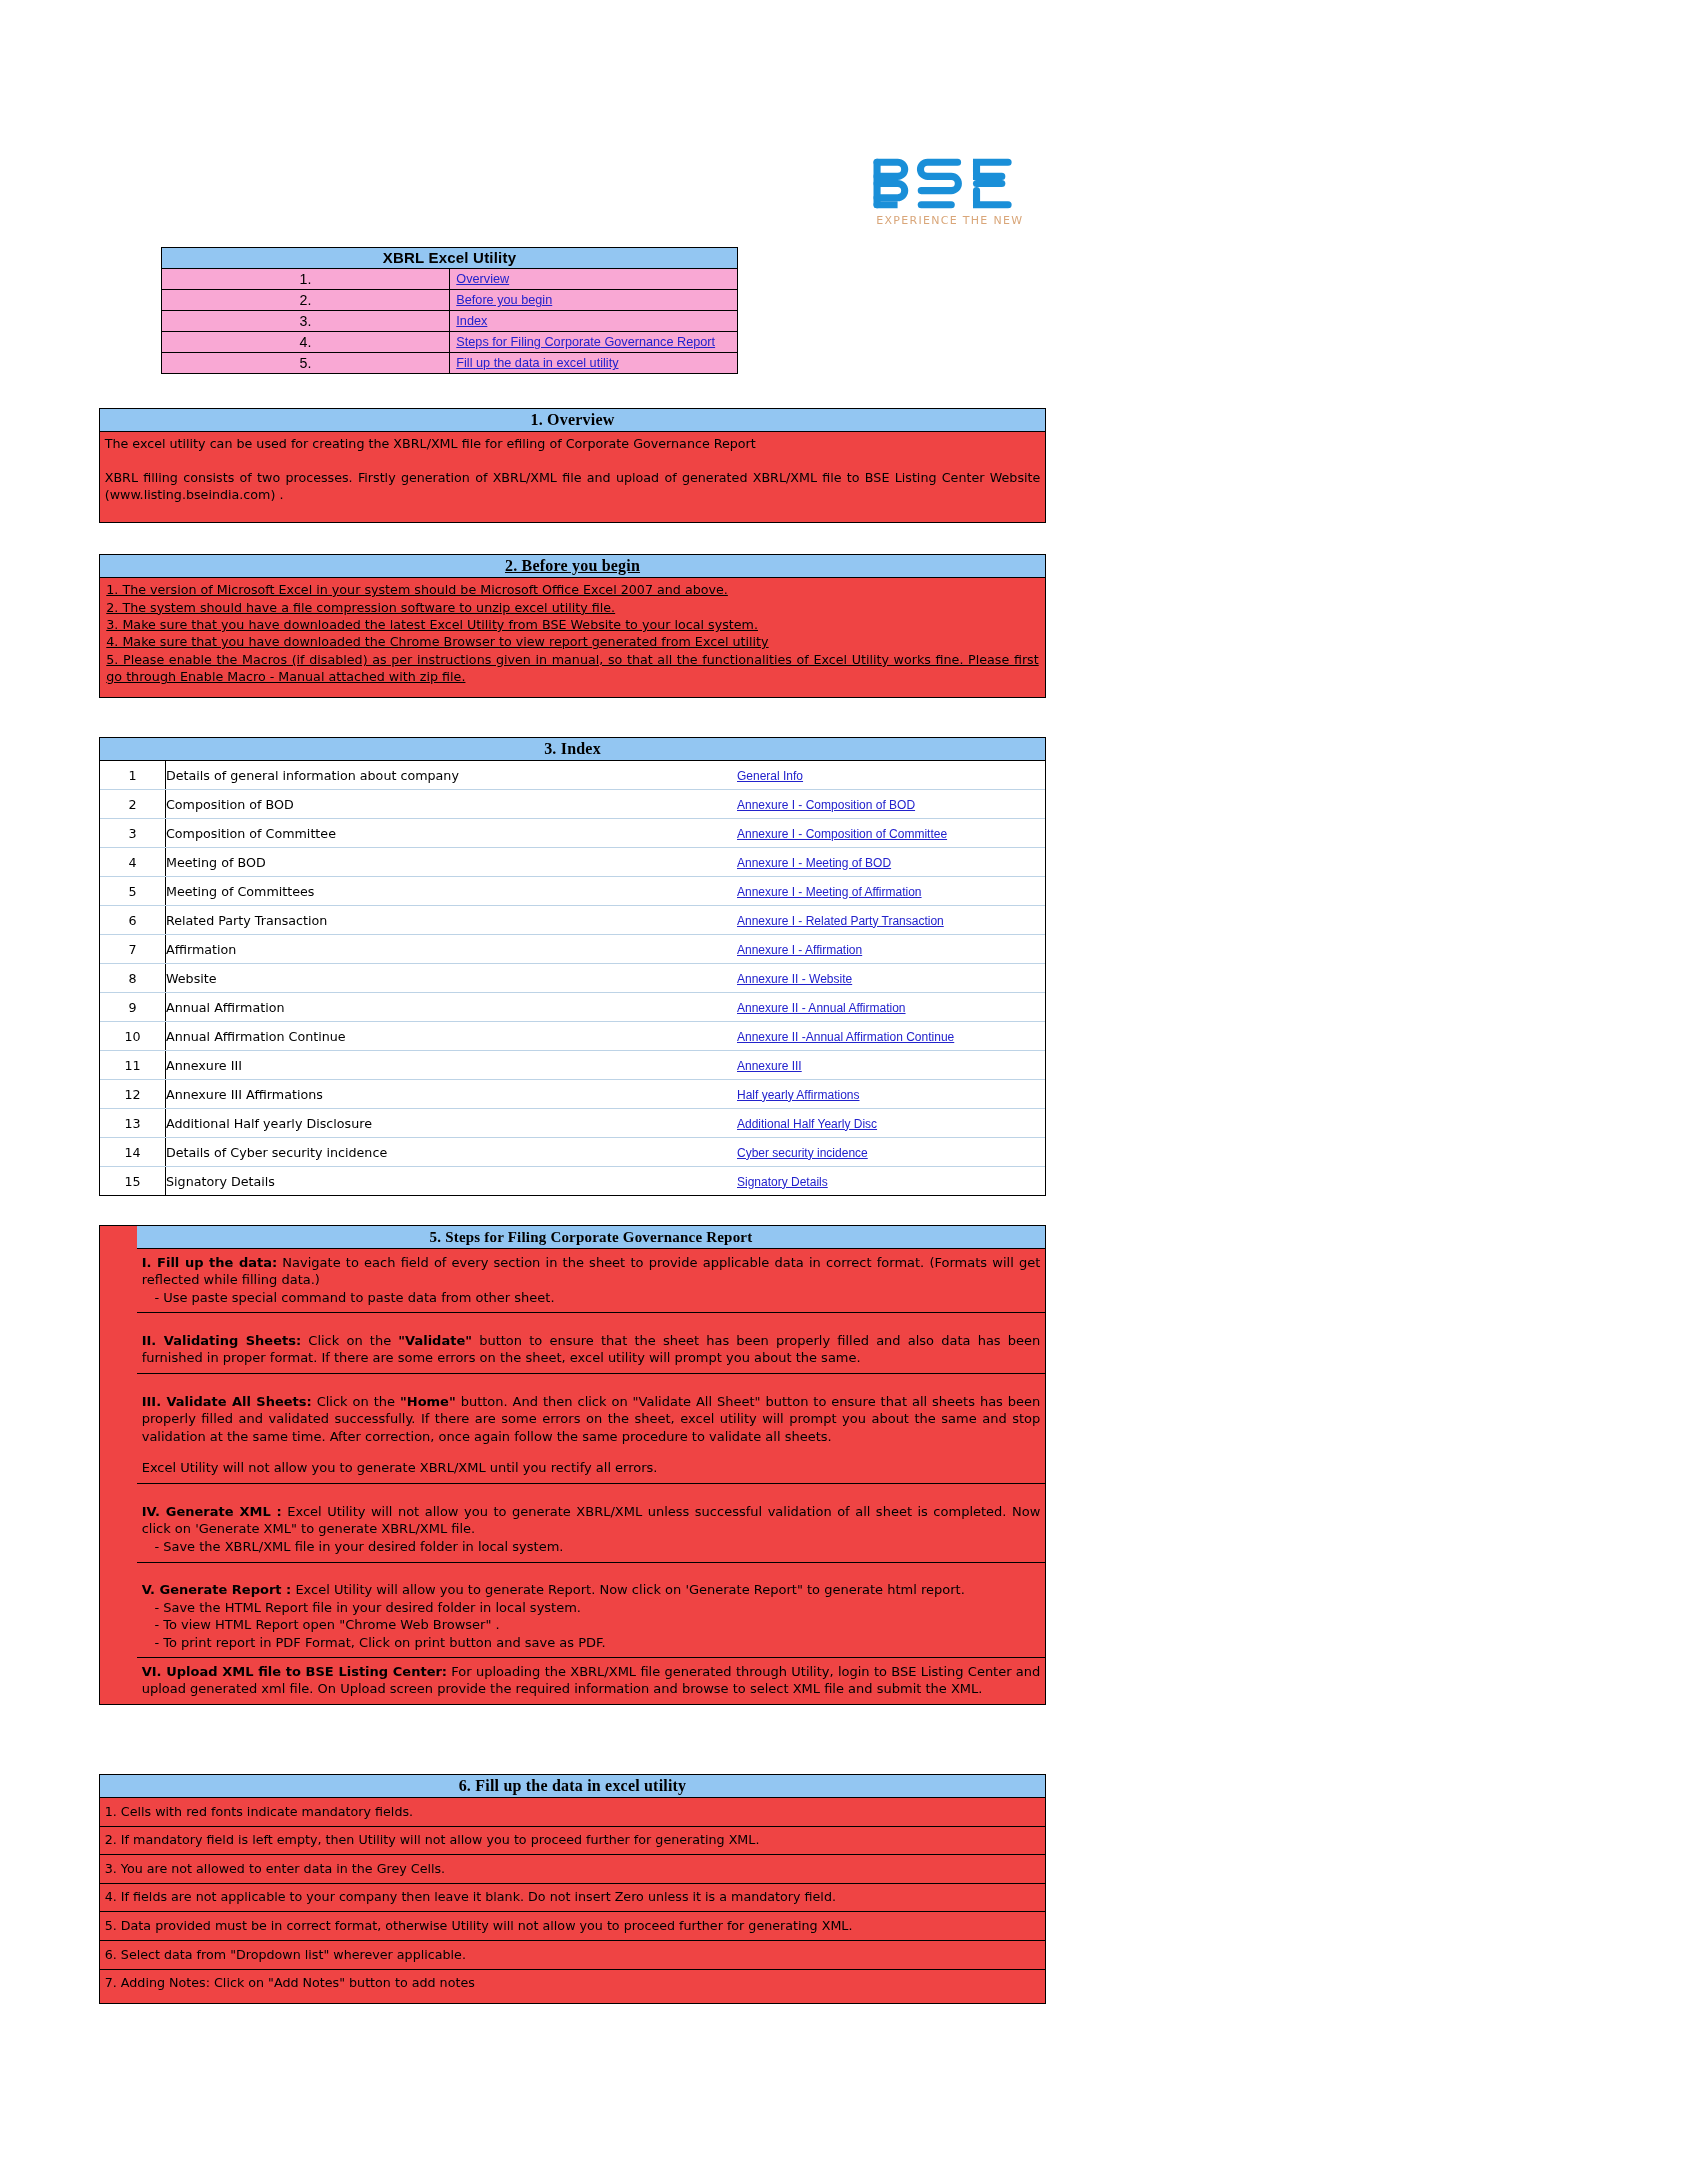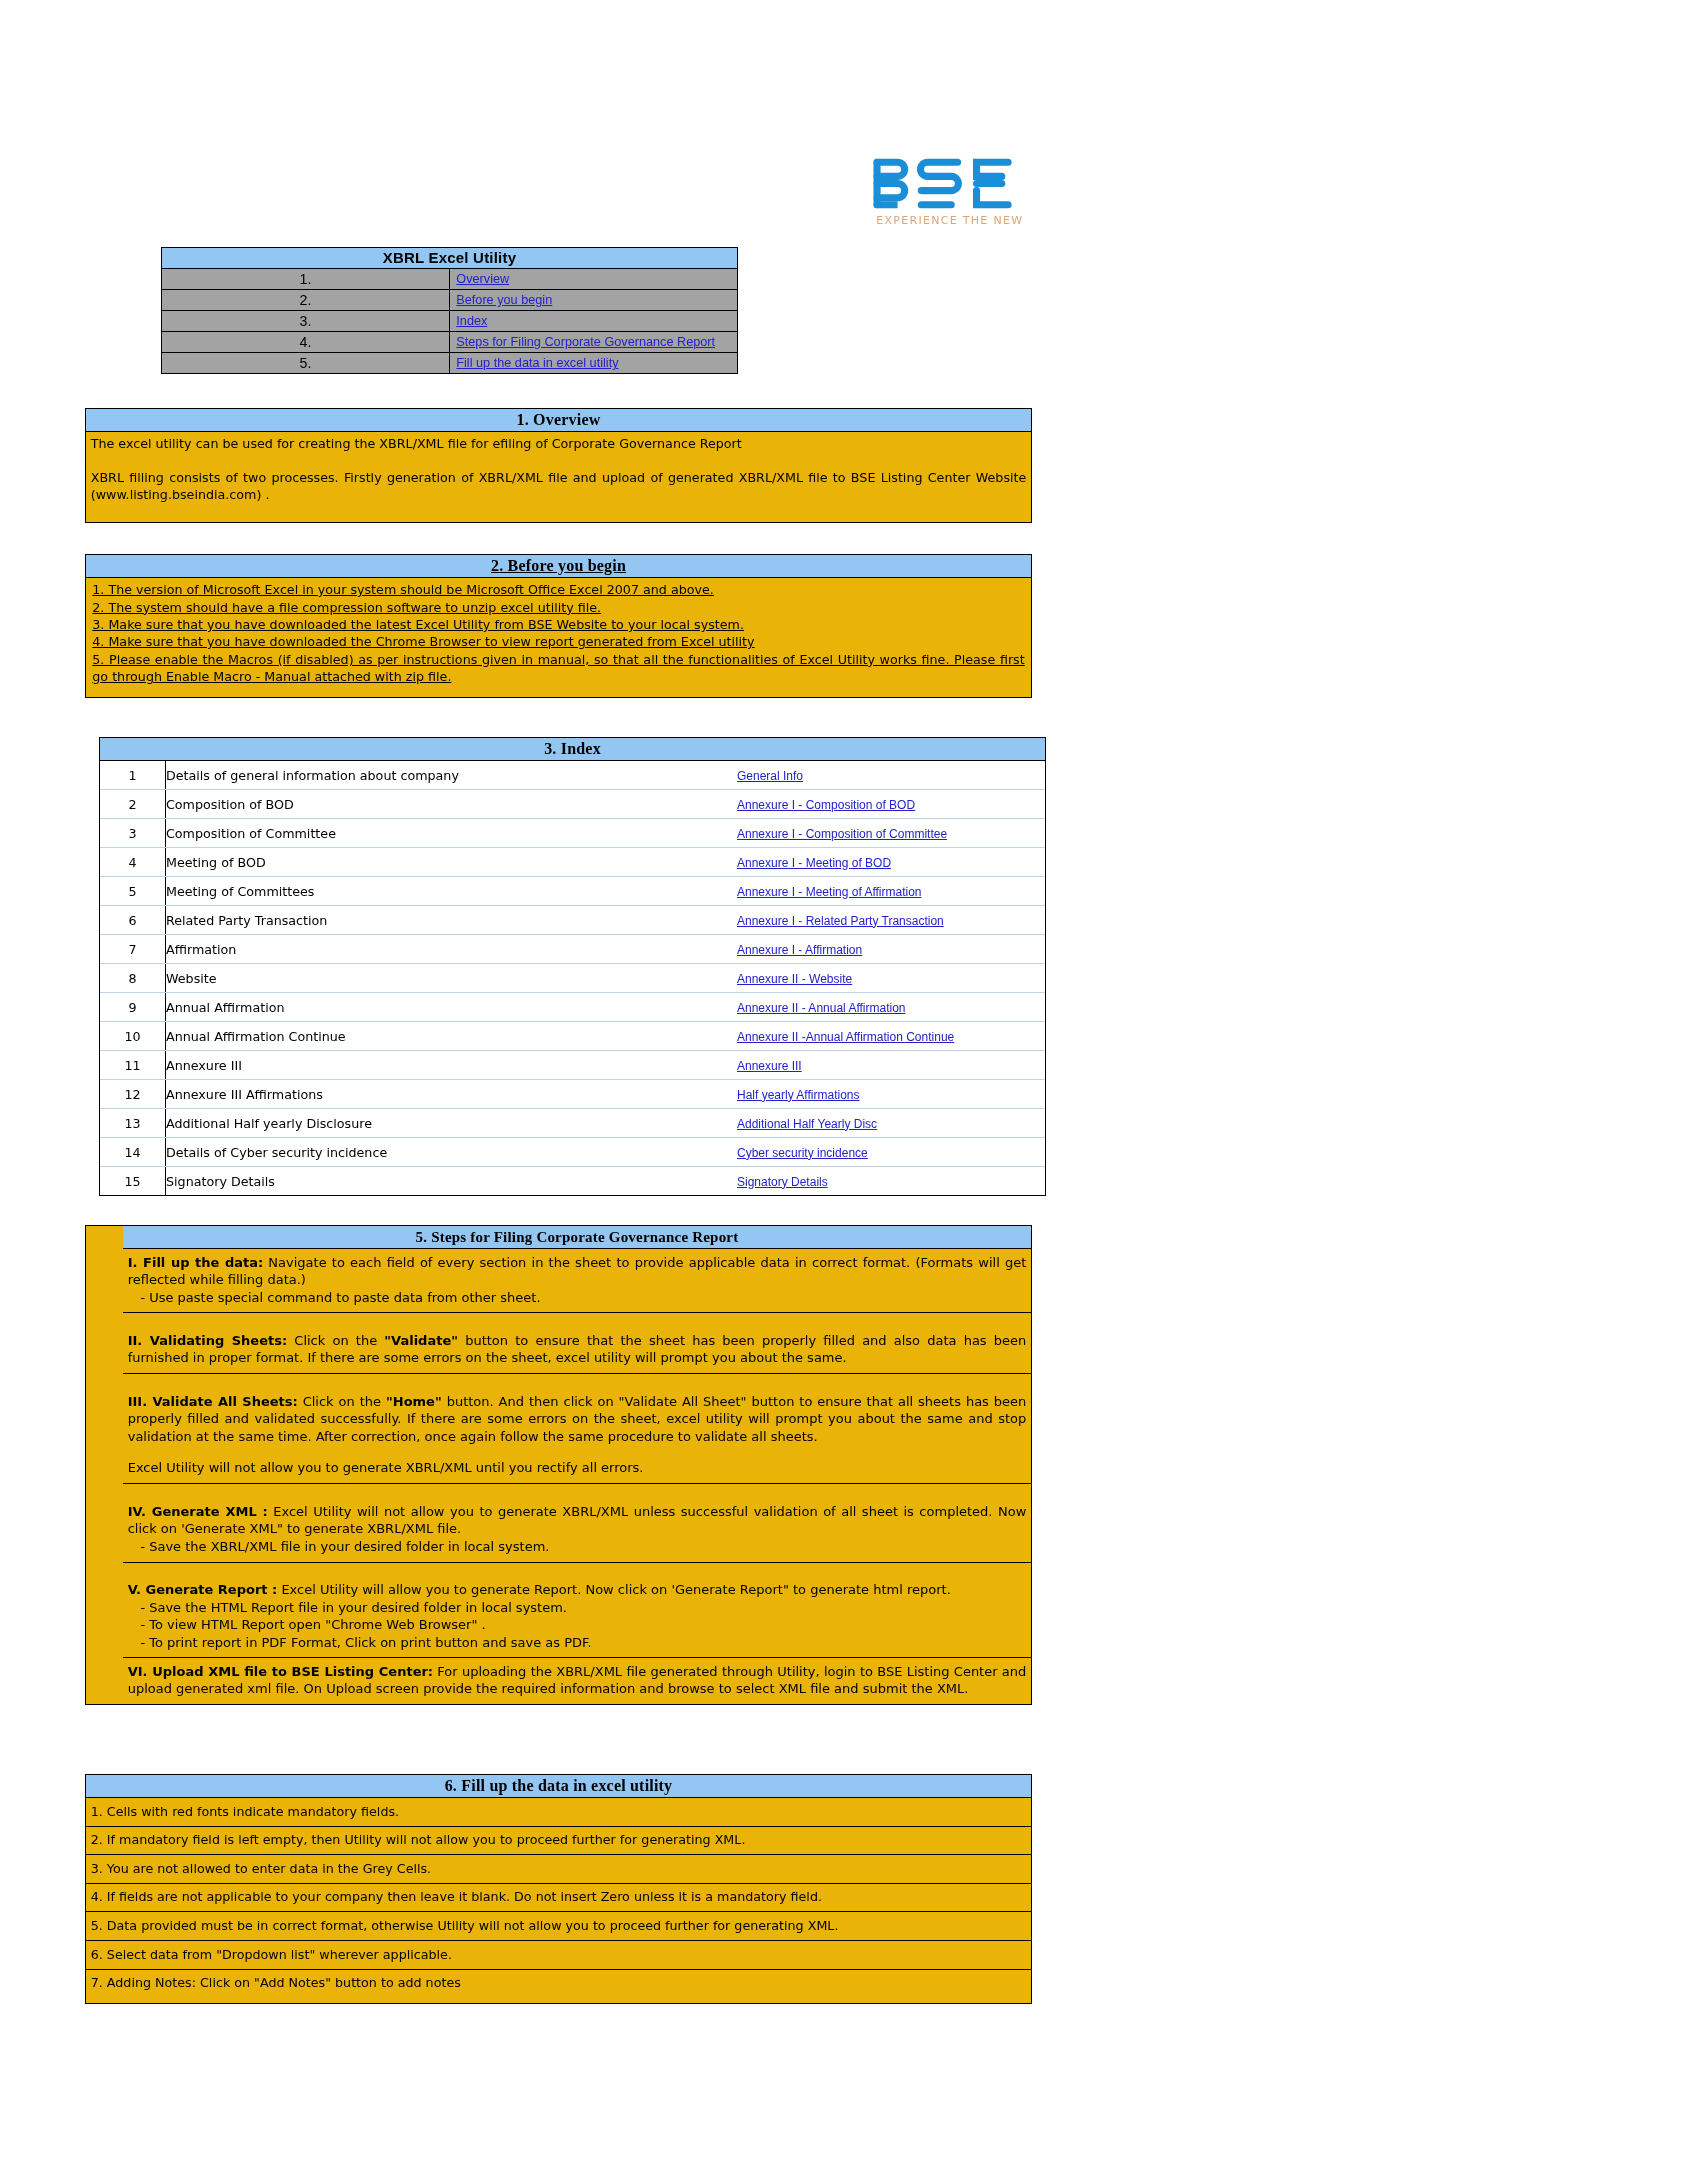--- a/index.html
+++ b/index.html
@@ -49,21 +49,21 @@
     letter-spacing: 1.3px;
     color: #d9a679;
     white-space: nowrap;
   }
 
   
   .tbl {
     position: absolute;
     border-collapse: collapse;
     table-layout: fixed;
-    background: #a3a3a3;
+    background: #f9a8d4;
   }
   .tbl td {
     vertical-align: top;
     padding: 0;
   }
 
   
   #toc {
     left: 161px;
     top: 247px;
@@ -97,25 +97,25 @@
   .xlink {
     color: #2222CC;
     text-decoration: underline;
     font-size: 12.7px;
     cursor: pointer;
   }
 
   
   .section {
     position: absolute;
-    left: 85px;
+    left: 99px;
     width: 947px;
     border: 1.6px solid #000000;
     box-sizing: border-box;
-    background: #eab308;
+    background: #ef4444;
   }
   .sec-head {
     background: #93C6F2;
     border-bottom: 1.6px solid #000000;
     font-family: "Liberation Serif", serif;
     font-weight: bold;
     font-size: 16px;
     line-height: 22px;
     height: 22px;
     text-align: center;

